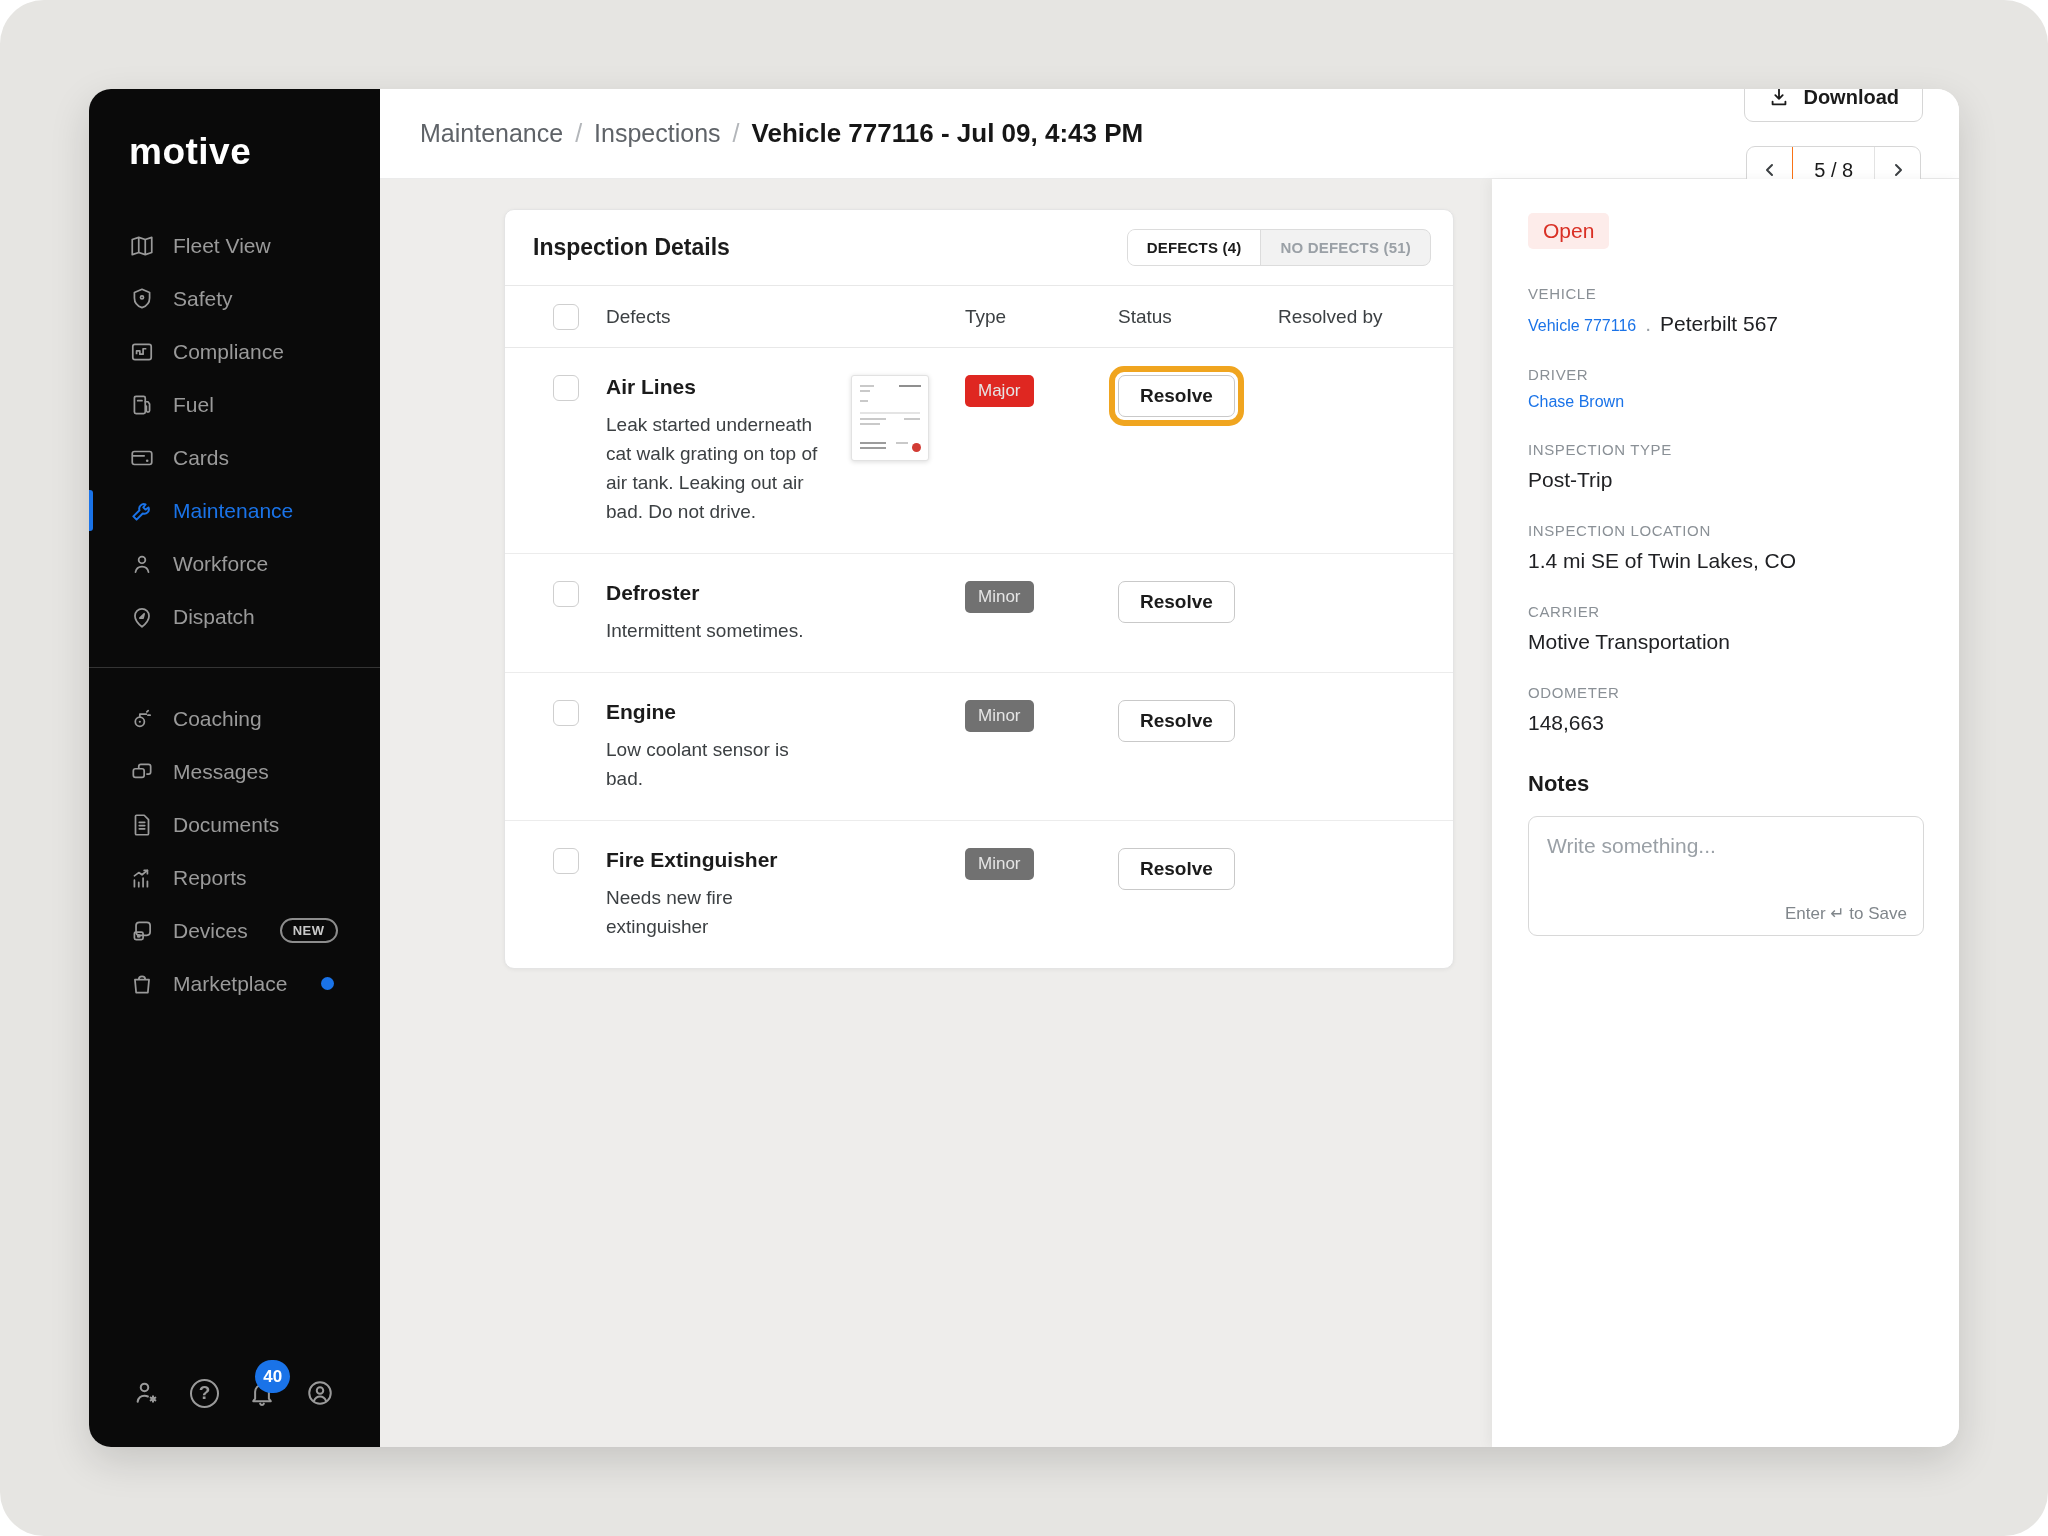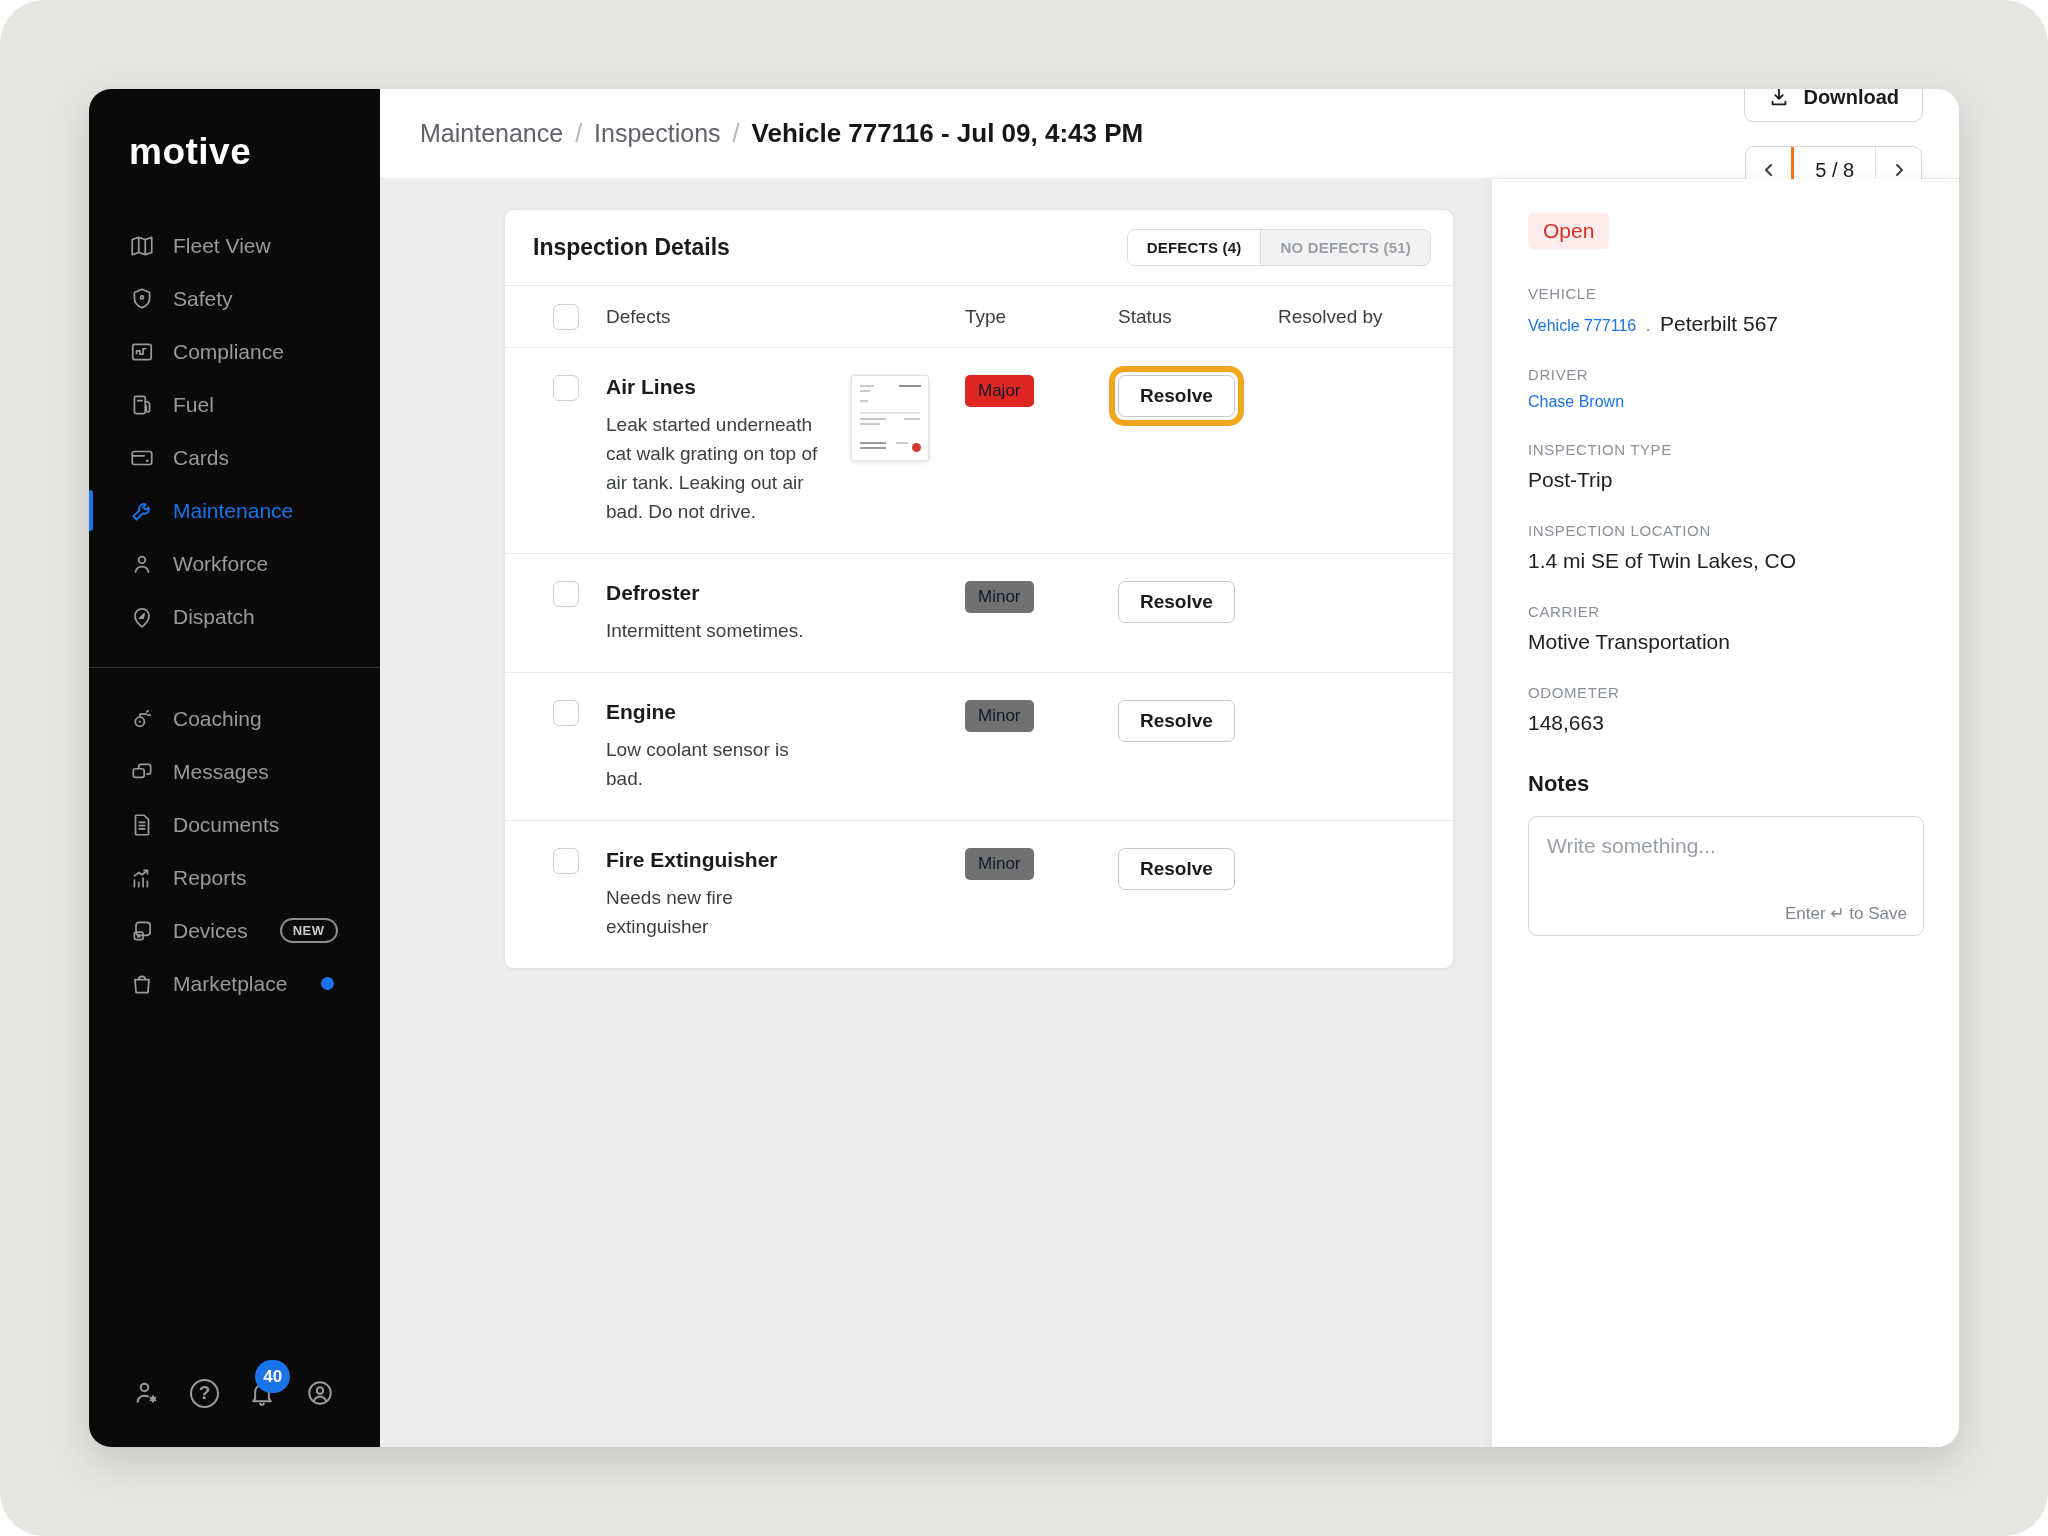--- a/index.html
+++ b/index.html
@@ -31,42 +31,42 @@
   .topbar { height:90px; background:#fff; border-bottom:1px solid #ebebeb; display:flex; align-items:center; padding:0 36px 0 40px; flex-shrink:0; }
   .crumb { font-size:25px; color:#5f6368; cursor:pointer; }
   .crumb-sep { font-size:25px; color:#b3b6ba; margin:0 12px; }
   .crumb-title { font-size:26px; color:#161616; font-weight:700; }
   .top-actions { margin-left:auto; display:flex; align-items:center; gap:24px;flex-direction:column; }
   .btn-download { display:flex; align-items:center; gap:13px; height:49px; padding:0 23px; background:#fff; border:1.5px solid #d6d6d6; border-radius:9px; font-size:20px; font-weight:600; color:#1b1b1b; cursor:pointer; }
   .btn-download svg { width:22px; height:22px; }
   .pager { display:flex; align-items:stretch; height:49px; border:1.5px solid #d6d6d6; border-radius:9px; background:#fff; overflow:hidden; }
   .pager .pg-btn { width:45px; display:flex; align-items:center; justify-content:center; cursor:pointer; }
   .pager .pg-btn svg { width:16px; height:16px; }
-  .pg-count { display:flex; align-items:center; padding:0 21px; font-size:20px; color:#1b1b1b; border-left:3px solid #f97316; border-right:1px solid #e3e3e3; }
+  .pg-count { display:flex; align-items:center; padding:0 21px; font-size:20px; color:#1b1b1b; border-left:1px solid #f97316; border-right:1px solid #e3e3e3; }
 
   .content { flex:1; display:flex; min-height:0; }
   .workarea { flex:1; background:#eeedeb; min-width:0; }
 
   
   .card { margin:30px 38px 0 124px; background:#fff; border:1px solid #e4e4e4; border-radius:10px; box-shadow:0 1px 4px rgba(0,0,0,.05); }
   .card-head { display:flex; align-items:center; height:76px; padding:0 22px 0 28px; border-bottom:1px solid #e8e8e8; }
   .card-title { font-size:23px; font-weight:700; color:#1b1b1b; }
   .seg-group { margin-left:auto; display:flex; height:37px; border:1px solid #dcdcdc; border-radius:8px; overflow:hidden; background:#f2f2f2; }
   .seg { display:flex; align-items:center; padding:0 19px; font-size:15px; font-weight:700; letter-spacing:.2px; cursor:pointer; }
   .seg.active { background:#fff; color:#1b1b1b; border-right:1px solid #dcdcdc; border-radius:0 0 0 0; }
   .seg.inactive { color:#9aa0a6; }
 
   .tgrid { display:grid; grid-template-columns:101px 245px 114px 153px 160px 1fr; }
   .thead { height:62px; align-items:center; border-bottom:1px solid #e8e8e8; color:#3c4043; font-size:19px; font-weight:500; }
   .trow { padding:27px 0; border-bottom:1px solid #ececec; align-items:start; }
   .trow:last-child { border-bottom:none; }
   .cbx { width:26px; height:26px; margin-left:48px; border:1.5px solid #cfcfcf; border-radius:6px; background:#fff; cursor:pointer; }
   .defect-name { font-size:21px; font-weight:700; color:#1b1b1b; margin-bottom:11px; }
   .defect-desc { font-size:19px; color:#3c4043; line-height:29px; max-width:220px; }
-  .badge { display:inline-block; padding:6px 13px; border-radius:5px; color:#0f172a; font-size:17px; font-weight:500; }
+  .badge { display:inline-block; padding:6px 13px; border-radius:5px; color:#e5e5e5; font-size:17px; font-weight:500; }
   .btn-resolve { background:#fff; border:1.5px solid #c9c9c9; border-radius:7px; padding:9px 21px; font-size:19px; font-weight:700; color:#1b1b1b; cursor:pointer; }
   .focus-ring { display:inline-block; border:6px solid #f0a51f; border-radius:15px; padding:3px; margin:-9px; background:#fff; }
 
   
   .thumb { width:78px; height:86px; background:#fff; border:1px solid #e2e2e2; border-radius:3px; box-shadow:0 1px 5px rgba(0,0,0,.14); position:relative; cursor:pointer; }
   .thumb i { display:block; position:absolute; background:#c9c9c9; height:2px; }
   .thumb .t1 { top:9px; left:8px; width:14px; }
   .thumb .t1b{ top:14px; left:8px; width:10px; }
   .thumb .t2 { top:9px; right:7px; width:22px; background:#8f8f8f; }
   .thumb .t3 { top:24px; left:8px; width:8px; }

